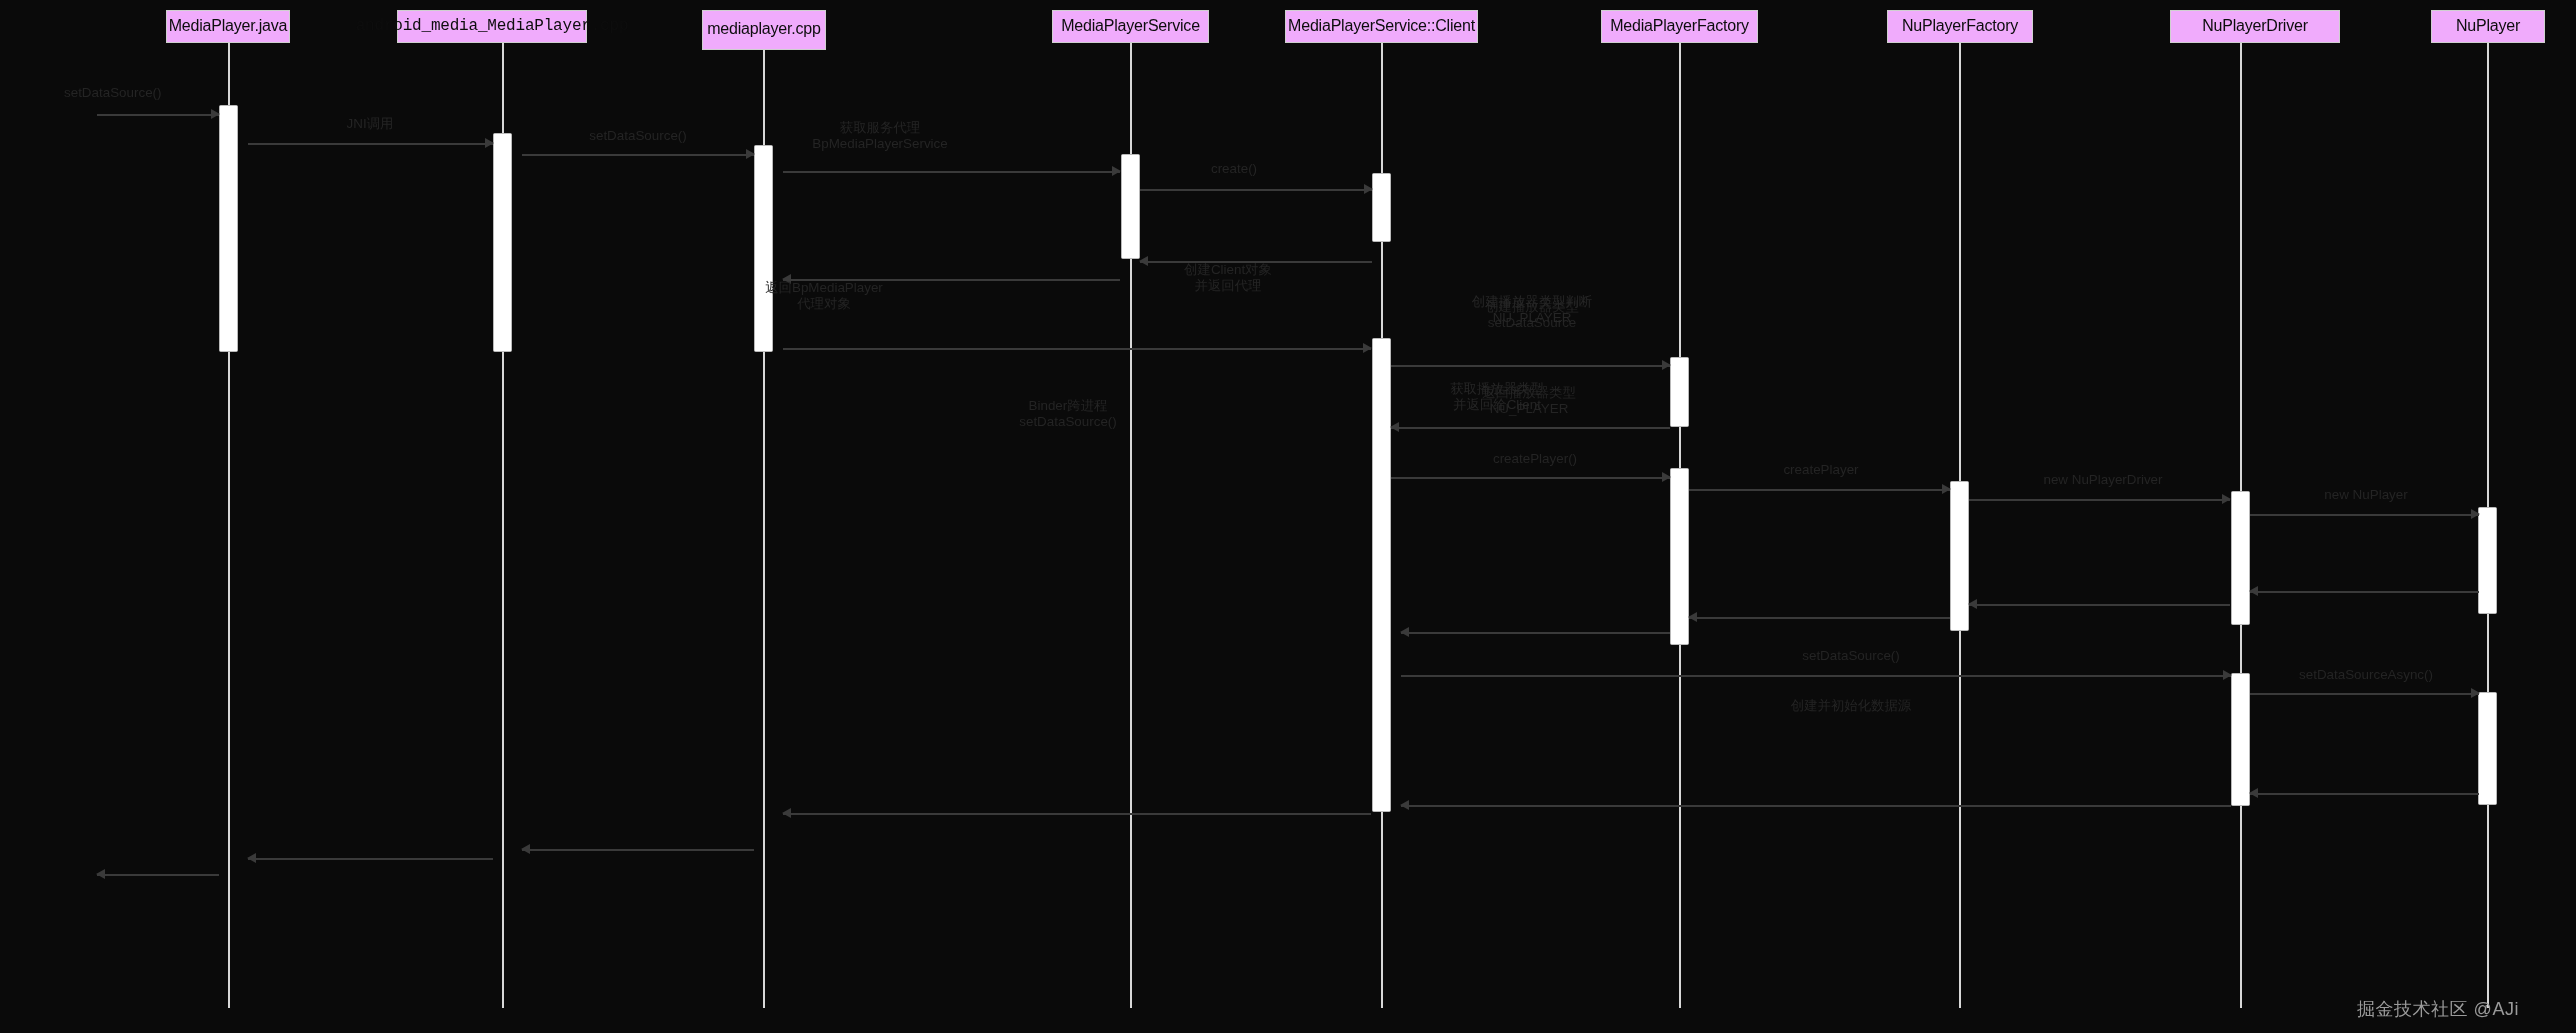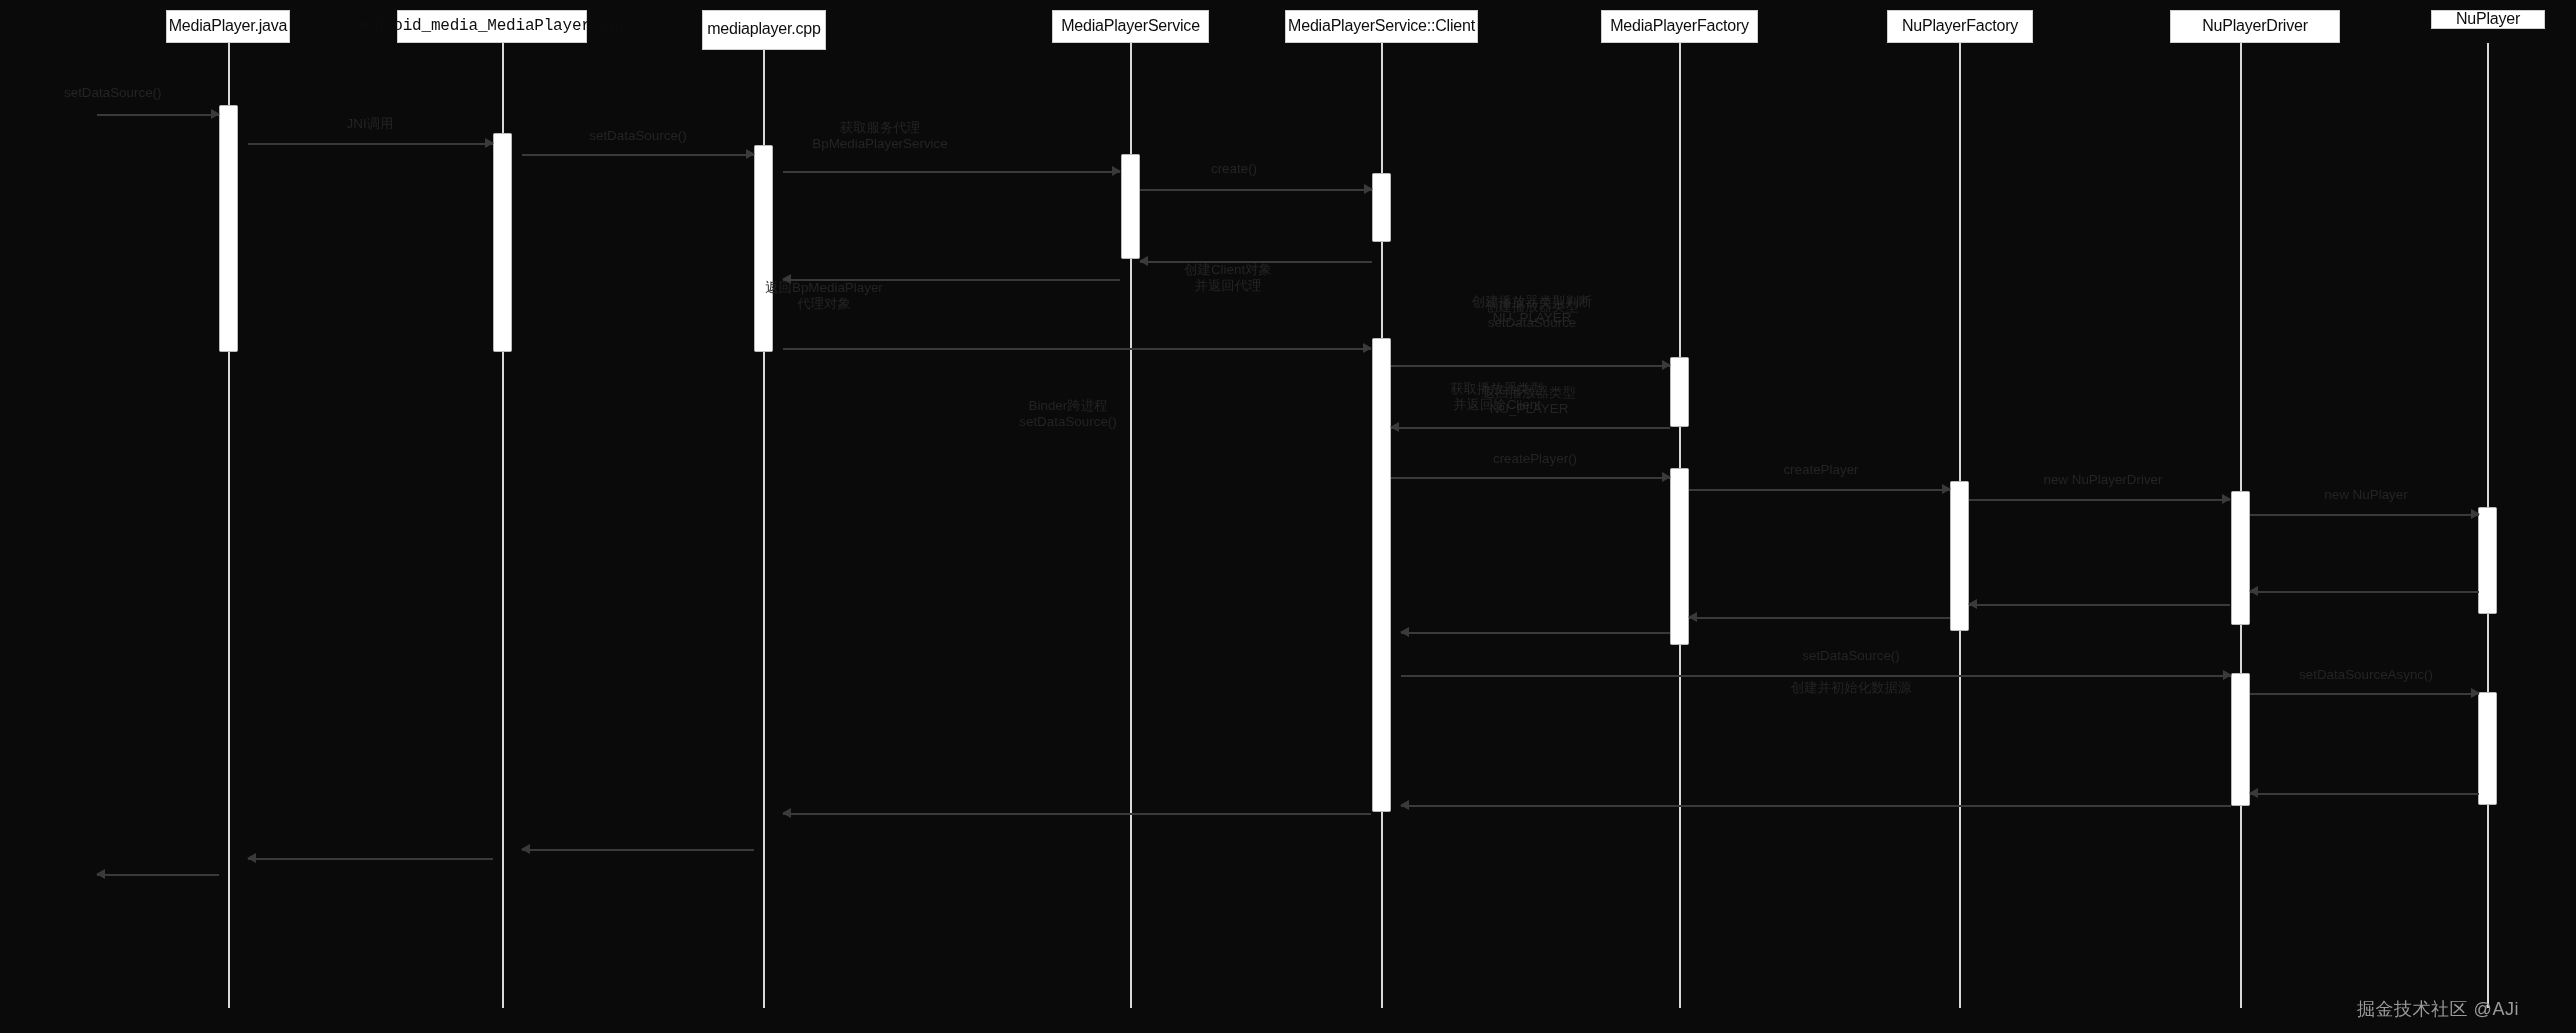--- a/index.html
+++ b/index.html
@@ -6,21 +6,21 @@
   html,body{margin:0;padding:0;background:#0a0a0a;}
   body{
     font-family:"Liberation Sans","DejaVu Sans",sans-serif;
     width:2576px;height:1033px;overflow:hidden;position:relative;
   }
   #canvas{position:absolute;left:0;top:0;width:2576px;height:1033px;}
 
   
   .participant{
     position:absolute;box-sizing:border-box;
-    background:#ffffff;border:1.1px solid #cfcfcf;
+    background:#f0abfc;border:1.1px solid #cfcfcf;
     color:#0d0d0d;
     display:flex;align-items:center;justify-content:center;
     text-align:center;line-height:1.05;
     font-size:16px;letter-spacing:-0.2px;
     padding:1.1px 3.2px;
     white-space:nowrap;
   }
 
   
   .lifeline{
@@ -105,21 +105,21 @@
     <div class="activation" style="left: 2478px; top: 507px; width: 19.3px; height: 107px;"></div>
     <div class="activation" style="left: 2478px; top: 692px; width: 19.3px; height: 113px;"></div>
     <div class="participant" style="left: 166px; top: 9.7px; width: 124px; height: 33px;">MediaPlayer.java</div>
     <div class="participant" style="left: 397px; top: 9.7px; width: 190px; height: 33px; font-family: Liberation Mono, monospace;">android_media_MediaPlayer.cpp</div>
     <div class="participant" style="left: 702px; top: 9.7px; width: 124px; height: 40px;">mediaplayer.cpp</div>
     <div class="participant" style="left: 1052px; top: 9.7px; width: 157px; height: 33px;">MediaPlayerService</div>
     <div class="participant" style="left: 1285px; top: 9.7px; width: 193px; height: 33px;">MediaPlayerService::Client</div>
     <div class="participant" style="left: 1601px; top: 9.7px; width: 157px; height: 33px;">MediaPlayerFactory</div>
     <div class="participant" style="left: 1887px; top: 9.7px; width: 146px; height: 33px;">NuPlayerFactory</div>
     <div class="participant" style="left: 2170px; top: 9.7px; width: 170px; height: 33px;">NuPlayerDriver</div>
-    <div class="participant" style="left: 2431px; top: 9.7px; width: 114px; height: 19px;">NuPlayer</div>
+    <div class="participant" style="left: 2431px; top: 9.7px; width: 114px; height: 33px;">NuPlayer</div>
     <div class="msg right" style="left: 97px; top: 114px; width: 122px;">
       <div class="line"></div>
       <div class="head"></div>
     </div>
     <div class="msglabel" style="transform: none; text-align: left; left: 64px; top: 85px;">setDataSource()</div>
     <div class="msg right" style="left: 248px; top: 143px; width: 245px;">
       <div class="line"></div>
       <div class="head"></div>
     </div>
     <div class="msglabel" style="left: 370px; top: 116px;">JNI调用</div>
@@ -208,21 +208,21 @@
     <div class="msg right" style="left: 1401px; top: 675px; width: 830px;">
       <div class="line"></div>
       <div class="head"></div>
     </div>
     <div class="msglabel" style="left: 1851px; top: 648px;">setDataSource()</div>
     <div class="msg right" style="left: 2250px; top: 693px; width: 229px;">
       <div class="line"></div>
       <div class="head"></div>
     </div>
     <div class="msglabel" style="left: 2366px; top: 667px;">setDataSourceAsync()</div>
-    <div class="msglabel" style="left: 1851px; top: 681px; font-family: Liberation Mono, monospace;">创建并初始化数据源</div>
+    <div class="msglabel" style="left: 1851px; top: 698px;">创建并初始化数据源</div>
     <div class="msg left" style="left: 2250px; top: 793px; width: 229px;">
       <div class="line"></div>
       <div class="head"></div>
     </div>
     <div class="msg left" style="left: 1401px; top: 805px; width: 830px;">
       <div class="line"></div>
       <div class="head"></div>
     </div>
     <div class="msg left" style="left: 783px; top: 813px; width: 588px;">
       <div class="line"></div>

